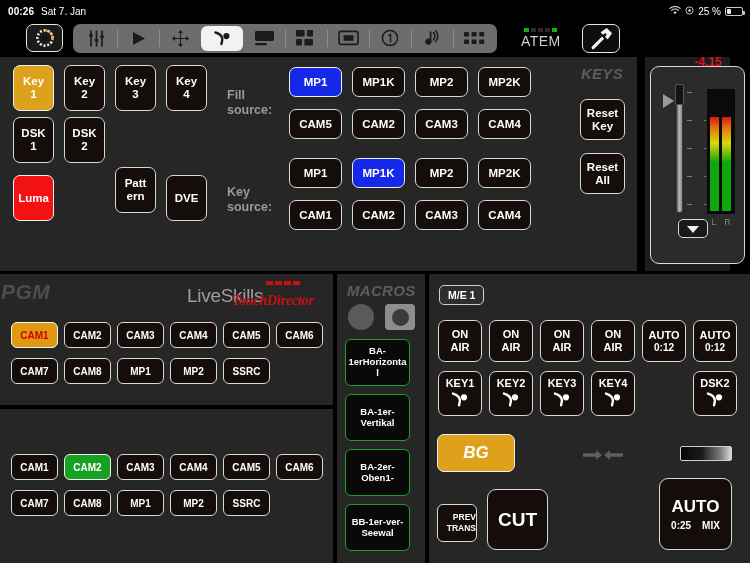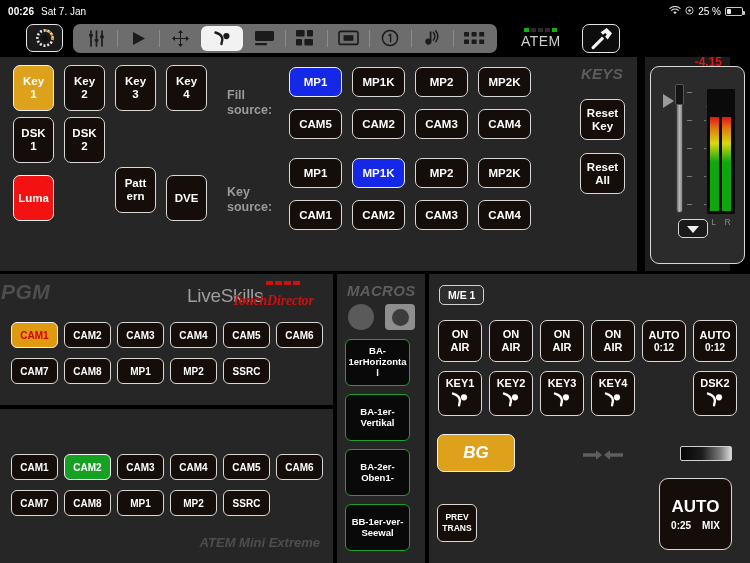--- a/index.html
+++ b/index.html
@@ -202,21 +202,21 @@
   .bg-btn {
     position: absolute; left: 437px; top: 434px; width: 78px; height: 38px;
     background: #dda11b; border: 1.3px solid #f0f0f0; border-radius: 7px;
     color: #fff; font-size: 17px; font-weight: bold;
     display: flex; align-items: center; justify-content: center; font-style: italic;
   }
   .prev-btn {
     position: absolute; left: 437px; top: 504px; width: 40px; height: 38px;
     background: #140d0a; border: 1.3px solid #d8d8d8; border-radius: 6px;
     color: #fff; font-size: 8.5px; font-weight: bold; line-height: 1.25;
-    display: flex; flex-direction: column; align-items: center; justify-content: center;
+    display: flex; flex-direction: column; align-items: flex-end; justify-content: center;
   }
   .cut-btn {
     position: absolute; left: 487px; top: 489px; width: 61px; height: 61px;
     background: #140d0a; border: 1.3px solid #d8d8d8; border-radius: 9px;
     color: #fff; font-size: 19px; font-weight: bold;
     display: flex; align-items: center; justify-content: center;
   }
   .auto-btn {
     position: absolute; left: 659px; top: 478px; width: 73px; height: 72px;
     background: #140d0a; border: 1.3px solid #d8d8d8; border-radius: 9px;
@@ -631,21 +631,20 @@
       <span>MP1</span>
       </div>
     <div class="srcbtn" style="left:170px; top:81px; width:47px; height:26px;">
       <span>MP2</span>
       </div>
     <div class="srcbtn" style="left:223px; top:81px; width:47px; height:26px;">
       <span>SSRC</span>
       </div>
 
     <div class="big-lbl" style="left:13px; top:120px;margin-top:40px;">PVW</div>
-    <div class="sm-lbl" style="right:13px; top:126px;">ATEM Mini Extreme</div>
   </div>
 
   <div class="panel" id="macros-panel">
     <div class="lbl-keys" style="left:10px; top:8px;">MACROS</div>
     <div class="mac-circ" style="left:11px; top:30px;"></div>
     <div class="mac-sq" style="left:48px; top:30px;">
         <i></i>
       </div>
 
     <div class="macbtn" style="top:65px;">
@@ -728,20 +727,23 @@
           </svg></span>
       </div>
   </div>
 
   <div class="bg-btn">
     <span>BG</span>
   </div>
   <div class="prev-btn">
     <span>PREV</span>
     <span>TRANS</span>
+  </div>
+  <div class="cut-btn">
+    <span>CUT</span>
   </div>
   <div class="trans-arrows">
     <svg width="42" height="14" viewBox="0 0 42 14">
       <path d="M1 5.2h13v-3l6 4.8-6 4.8v-3H1Z" fill="#5e5e5e"></path>
       <path d="M41 5.2H28v-3l-6 4.8 6 4.8v-3h13Z" fill="#5e5e5e"></path>
     </svg>
   </div>
   <div class="tbar"></div>
   <div class="auto-btn">
     <span class="t">AUTO</span>

